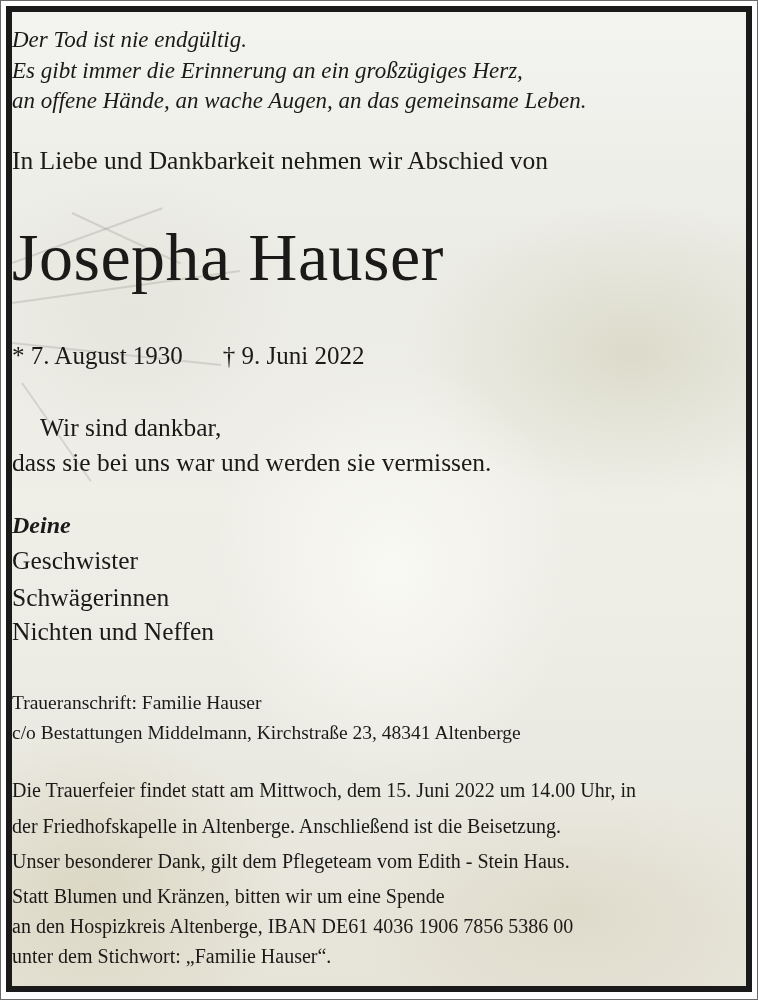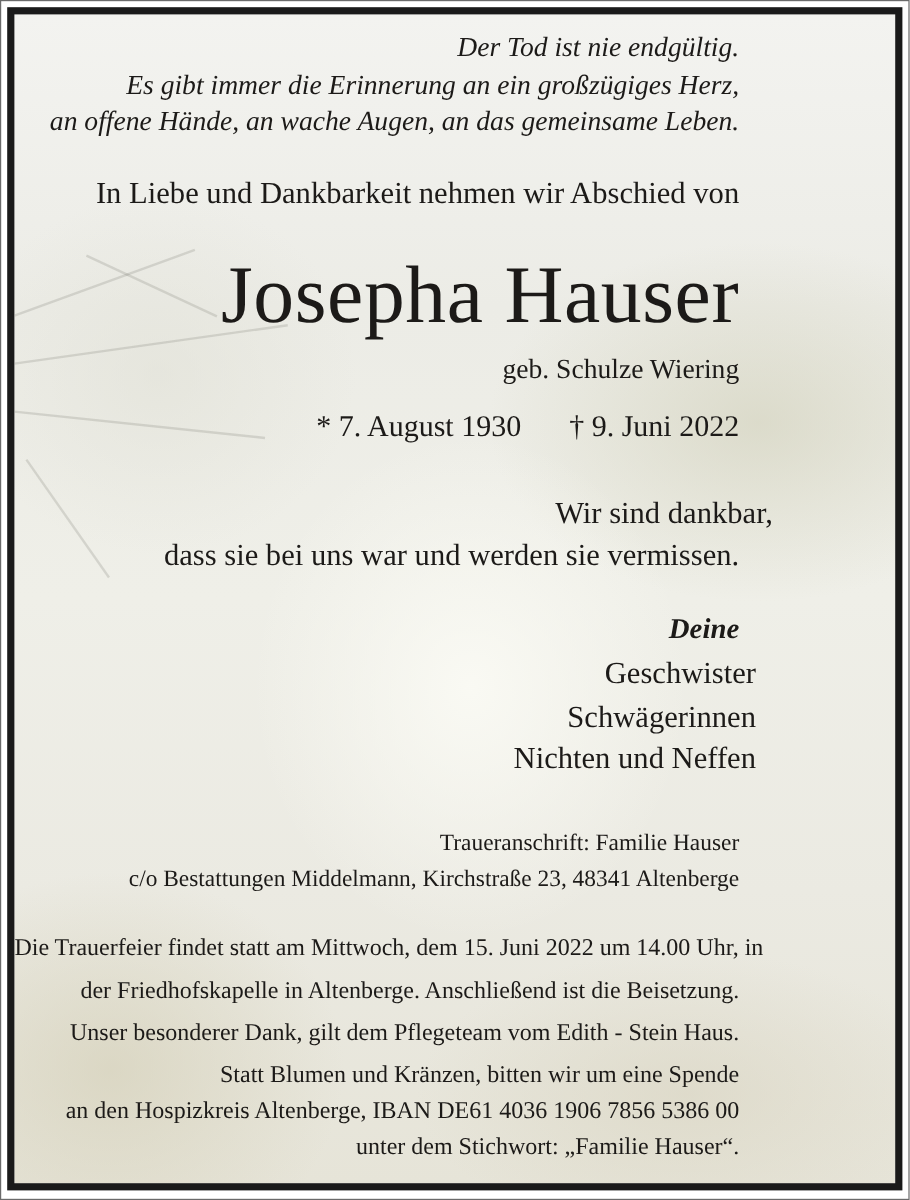--- a/index.html
+++ b/index.html
@@ -8,30 +8,30 @@
   .frame { position:absolute; left:6px; top:6px; width:734px; height:974px; border:6px solid #1a1a1a; overflow:hidden;
     background:
       radial-gradient(ellipse 260px 300px at 380px 560px, rgba(250,250,244,0.95), rgba(250,250,244,0) 70%),
       radial-gradient(ellipse 300px 200px at 620px 340px, rgba(205,204,180,0.55), rgba(205,204,180,0) 75%),
       radial-gradient(ellipse 260px 220px at 80px 880px, rgba(210,205,180,0.6), rgba(210,205,180,0) 75%),
       radial-gradient(ellipse 300px 160px at 560px 900px, rgba(215,210,190,0.55), rgba(215,210,190,0) 75%),
       radial-gradient(ellipse 220px 200px at 120px 300px, rgba(225,225,215,0.6), rgba(225,225,215,0) 75%),
       linear-gradient(180deg, #f3f3f0 0%, #ecece6 25%, #efefe8 50%, #ebeae2 75%, #e6e4d8 100%);
   }
   .branch { position:absolute; border-top:2px solid rgba(120,120,110,0.22); transform-origin:left center; }
-  .line { position:absolute; left:0; width:604px; text-align:right; white-space:nowrap; }
+  .line { position:absolute; left:0; width:604px; text-align:left; white-space:nowrap; }
   .it { font-style:italic; }
   .quote { font-size:23px; }
   .intro { font-size:25.5px; }
   .name { font-size:68px; letter-spacing:0.5px; }
   .sub { font-size:23px; }
   .dates { font-size:25px; }
   .thanks { font-size:25.5px; }
   .deine { font-size:24px; font-style:italic; font-weight:bold; }
-  .fam { font-size:25.5px;padding-left:14px; }
+  .fam { font-size:25.5px; }
   .addr { font-size:19.5px; }
   .info { font-size:20px; }
   .dates .gap { display:inline-block; width:40px; }
 </style>
 </head>
 <body>
 
 <div class="outer"></div>
 <div class="frame">
 
@@ -40,23 +40,22 @@
   <div class="branch" style="left:10px; top:370px; width:120px; transform:rotate(55deg);"></div>
   <div class="branch" style="left:0; top:250px; width:160px; transform:rotate(-20deg);"></div>
   <div class="branch" style="left:60px; top:200px; width:120px; transform:rotate(25deg);"></div>
 
   <div class="line it quote" style="top:15px;">Der Tod ist nie endgültig.</div>
   <div class="line it quote" style="top:46px;">Es gibt immer die Erinnerung an ein großzügiges Herz,</div>
   <div class="line it quote" style="top:76px;font-style:italic;">an offene Hände, an wache Augen, an das gemeinsame Leben.</div>
 
   <div class="line intro" style="top:134px;">In Liebe und Dankbarkeit nehmen wir Abschied von</div>
 
-  <div class="line name" style="top:194px;">Josepha Hauser</div>
+  <div class="line name" style="top:206px;">Josepha Hauser</div>
 
-  <div class="line sub" style="top:283px;">geb. Schulze Wiering</div>
 
   <div class="line dates" style="top:330px;">
     <span>* 7. August 1930</span><span class="gap"></span><span>† 9. Juni 2022</span>
   </div>
 
   <div class="line thanks" style="top:401px;padding-left:28px;">Wir sind dankbar,</div>
   <div class="line thanks" style="top:436px;">dass sie bei uns war und werden sie vermissen.</div>
 
   <div class="line deine" style="top:500px;">Deine</div>
   <div class="line fam" style="top:534px;">Geschwister</div>

